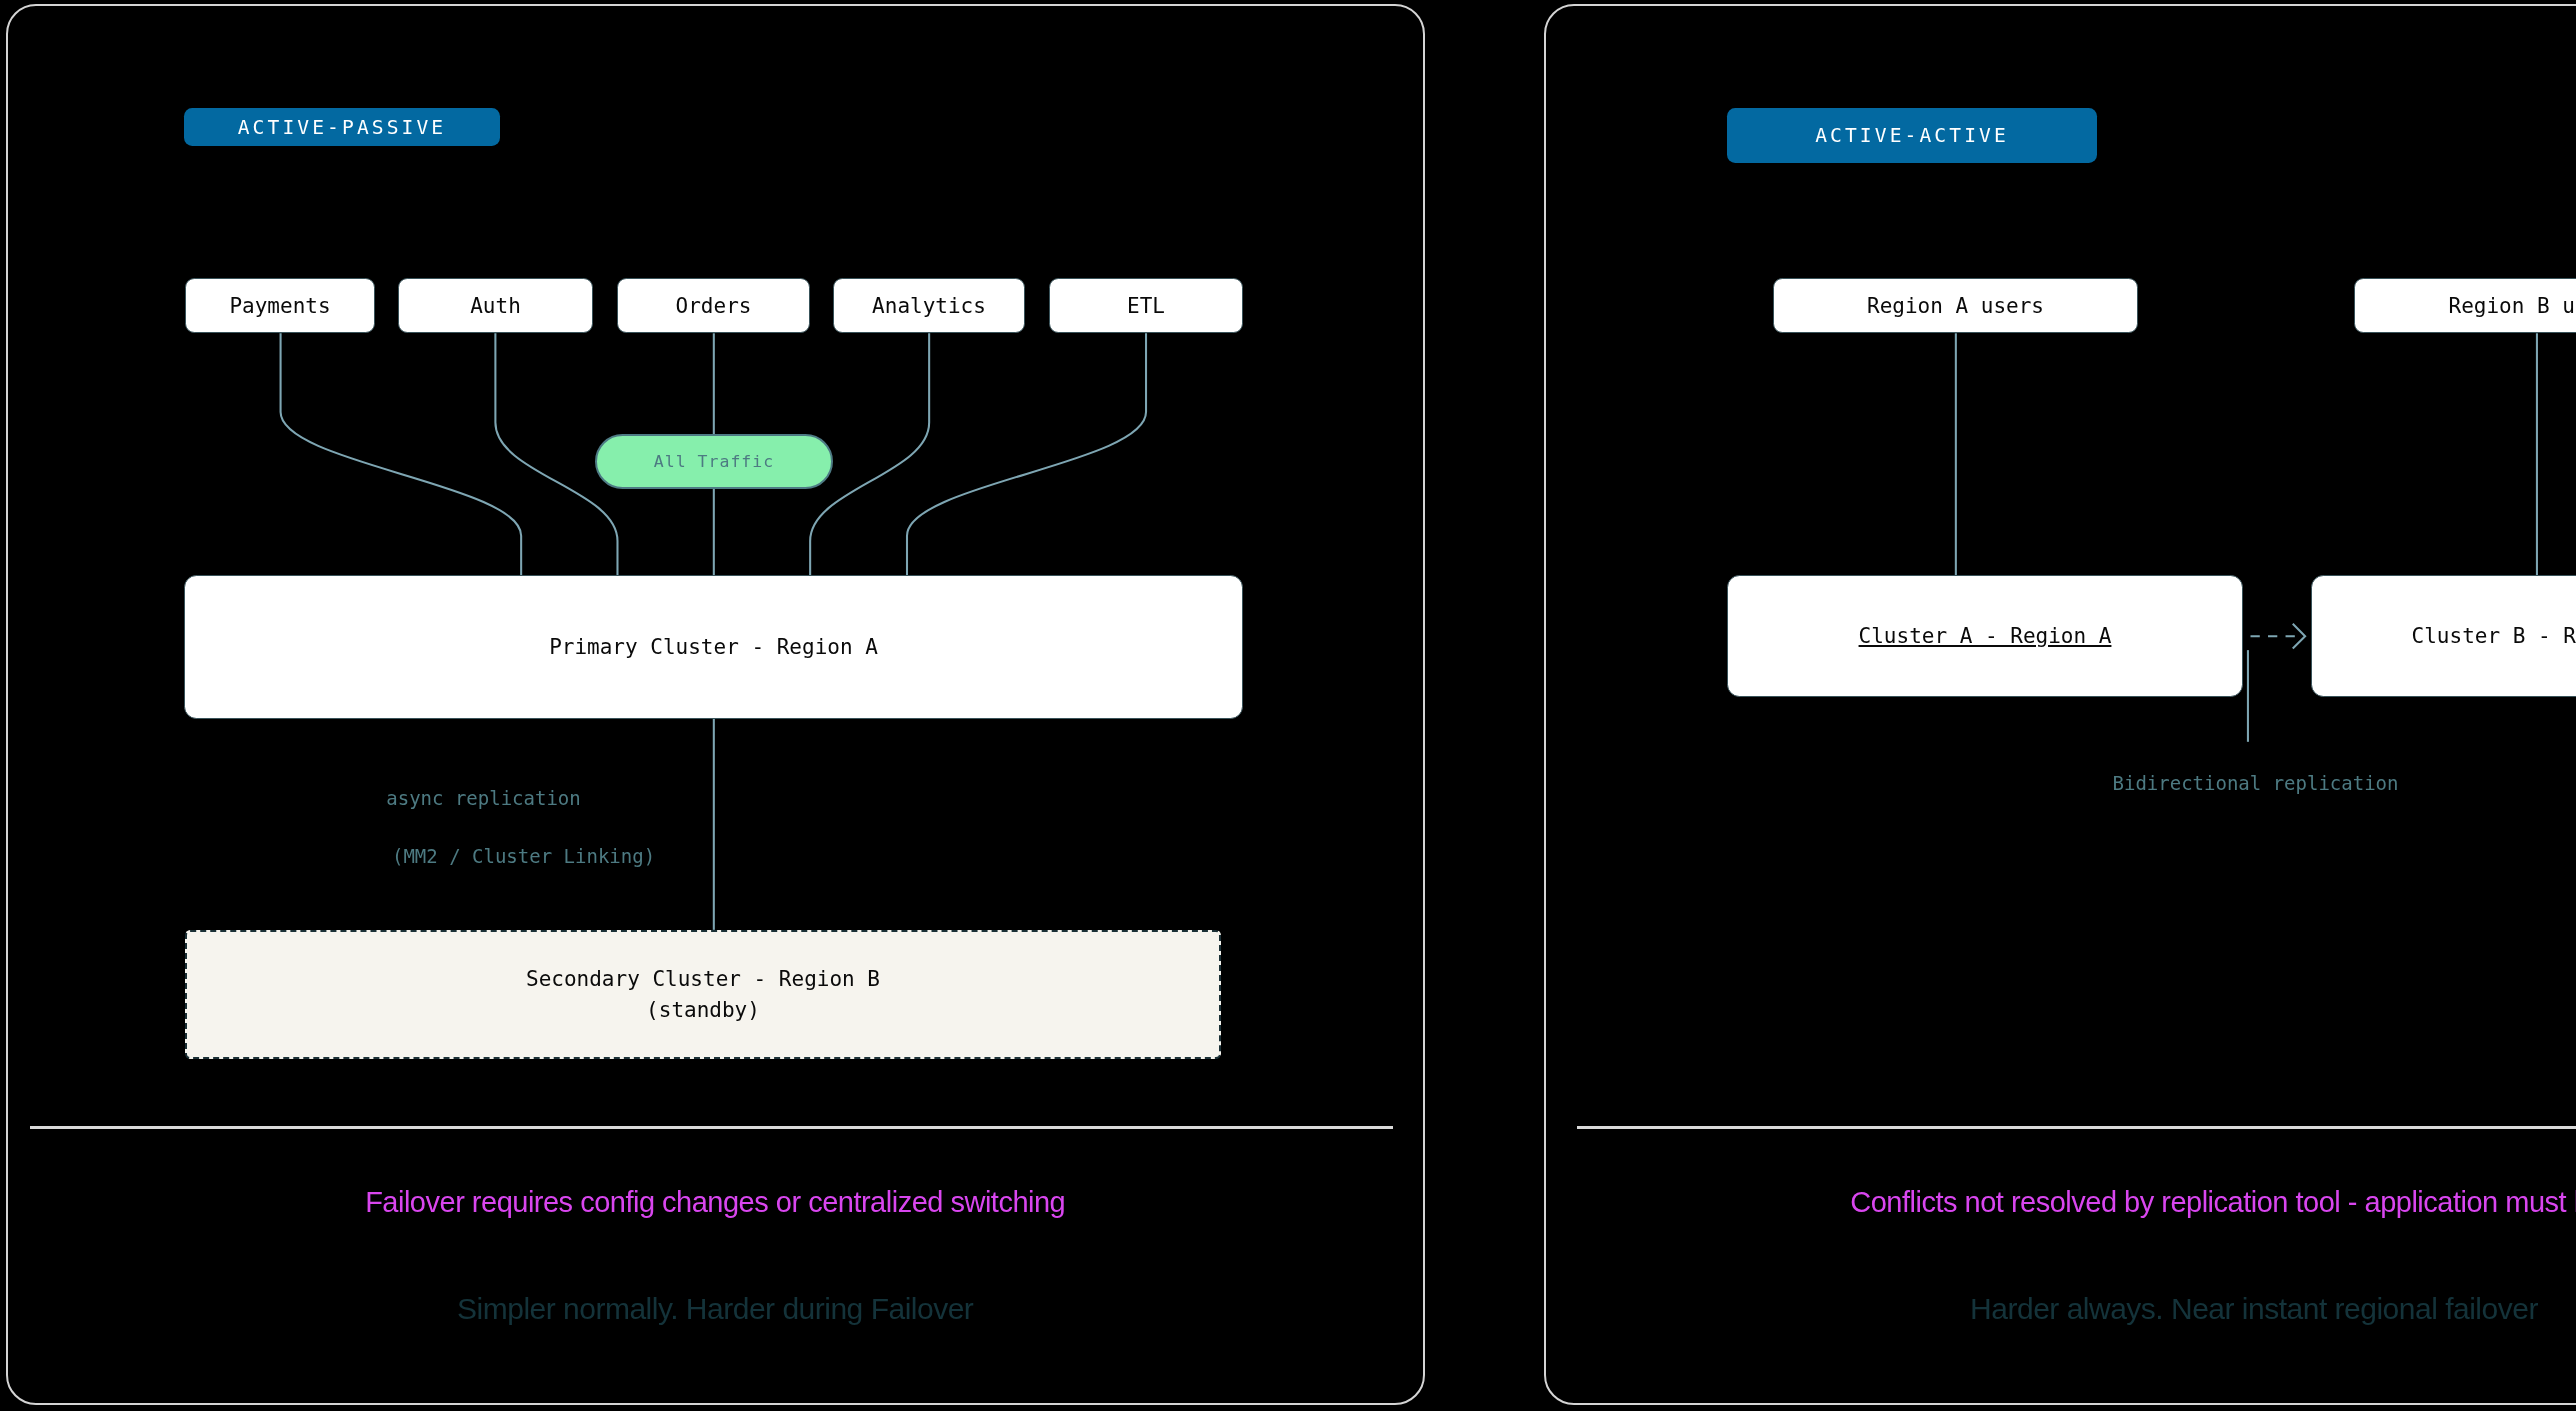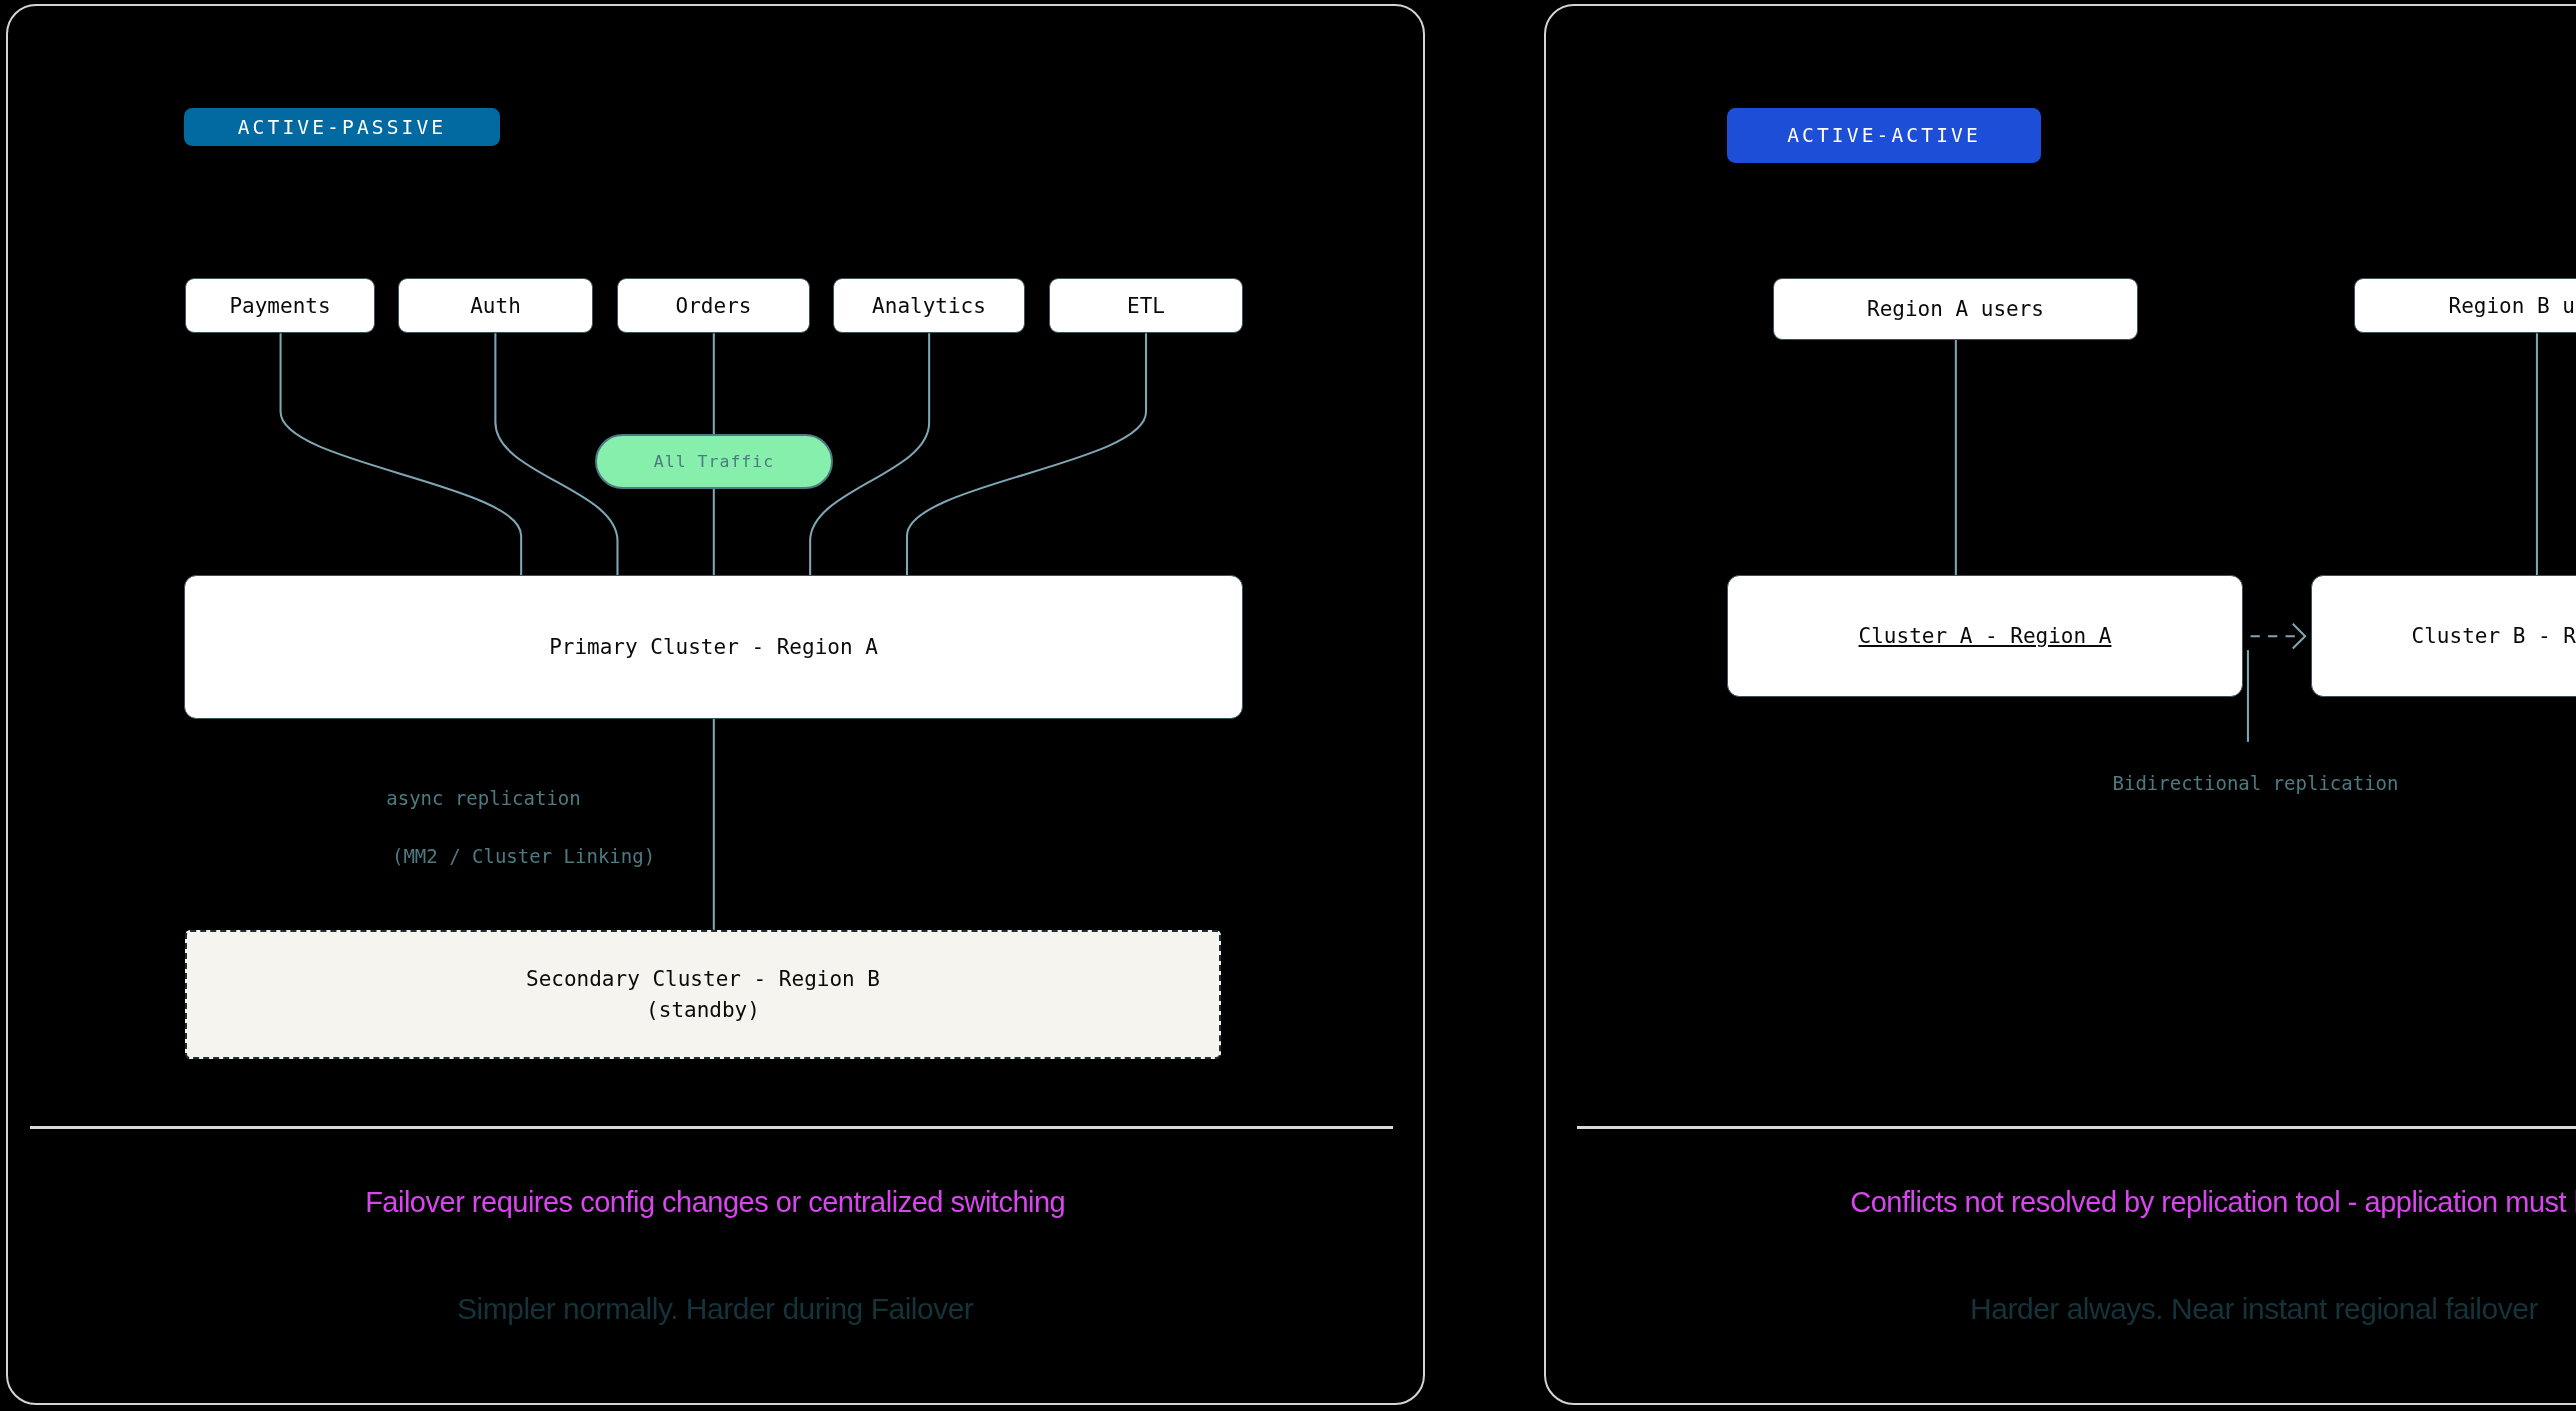--- a/index.html
+++ b/index.html
@@ -12,21 +12,21 @@
     background:#000;box-sizing:border-box;
   }
   #panel-left{left:5.7px;width:1419px;}
   #panel-right{left:1544px;width:1420px;}
   .svg-layer{position:absolute;left:0;top:0;width:2970px;height:1411px;}
   .badge{
     position:absolute;border-radius:8.2px;color:#ffffff;
     font-size:19.6px;letter-spacing:3.1px;display:flex;align-items:center;justify-content:center;
   }
   #badge-ap{left:184px;top:108px;width:316px;height:38px;background:#0369a1;}
-  #badge-aa{left:1727px;top:108px;width:314px;height:55px;background:#1d4ed8;}
+  #badge-aa{left:1727px;top:108px;width:370px;height:55px;background:#0369a1;}
   .node{
     position:absolute;background:#ffffff;border:1.5px solid #39535a;border-radius:9.3px;
     box-sizing:border-box;display:flex;align-items:center;justify-content:center;
     color:#0a0a0a;font-size:21px;white-space:nowrap;
   }
   .node.big{border-radius:12.4px;font-size:21px;}
   .pill{
     position:absolute;left:595px;top:434px;width:238px;height:55px;background:#86efac;
     border:2.1px solid #4d7a84;border-radius:28px;box-sizing:border-box;
     display:flex;align-items:center;justify-content:center;
@@ -100,21 +100,21 @@
     <div>Secondary Cluster - Region B</div>
     <div>(standby)</div>
   </div>
 
   <div class="divider" style="left:30px;width:1363px;"></div>
   <div class="note l">Failover requires config changes or centralized switching</div>
   <div class="verdict l">Simpler normally. Harder during Failover</div>
 
   <div class="badge" id="badge-aa">ACTIVE-ACTIVE</div>
 
-  <div class="node" style="left:1773px;top:278px;width:365px;height:62px;">Region A users</div>
+  <div class="node" style="left:1773px;top:278px;width:365px;height:55px;">Region A users</div>
   <div class="node" style="left:2354px;top:278px;width:366px;height:55px;">Region B users</div>
 
   <div class="node big" style="left:1727px;top:575px;width:516px;height:122px;text-decoration:underline;">Cluster A - Region A</div>
   <div class="node big" style="left:2311px;top:575px;width:454px;height:122px;">Cluster B - Region B</div>
 
   <div class="tealnote" style="left:1998px;top:769px;width:515px;">Bidirectional replication</div>
 
   <div class="divider" style="left:1577px;width:1355px;"></div>
   <div class="note r">Conflicts not resolved by replication tool - application must handle</div>
   <div class="verdict r">Harder always. Near instant regional failover</div>

